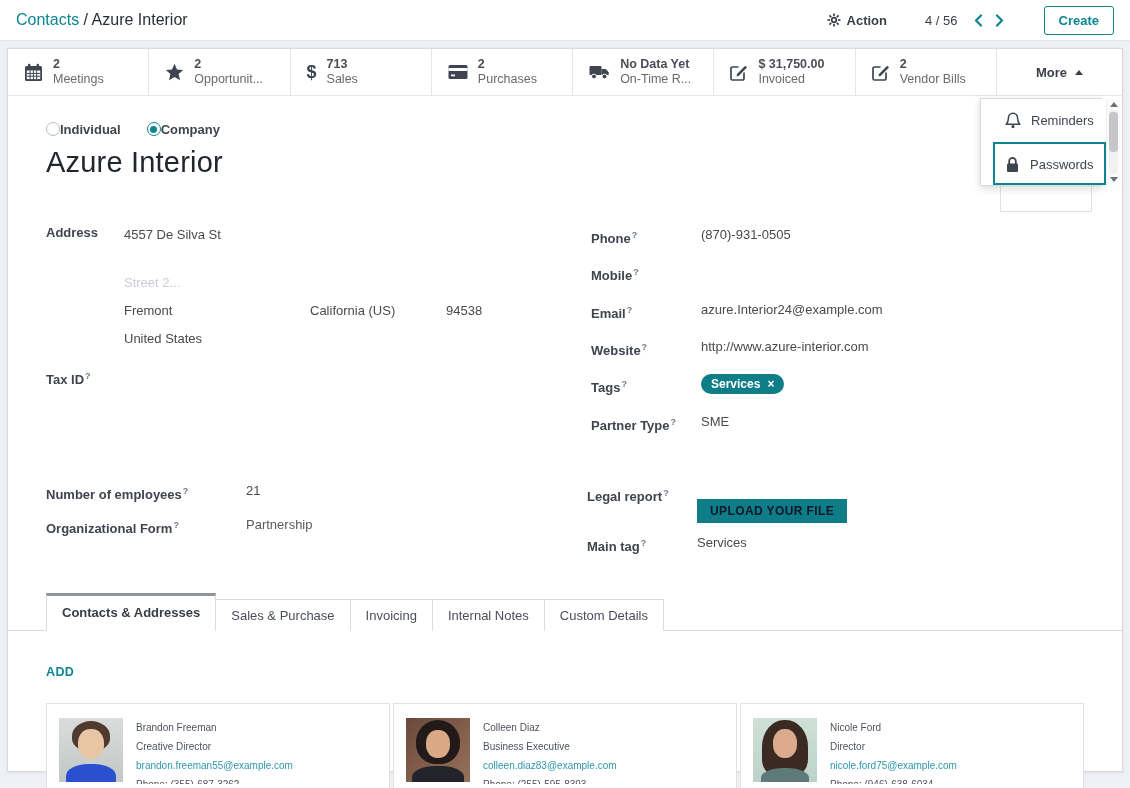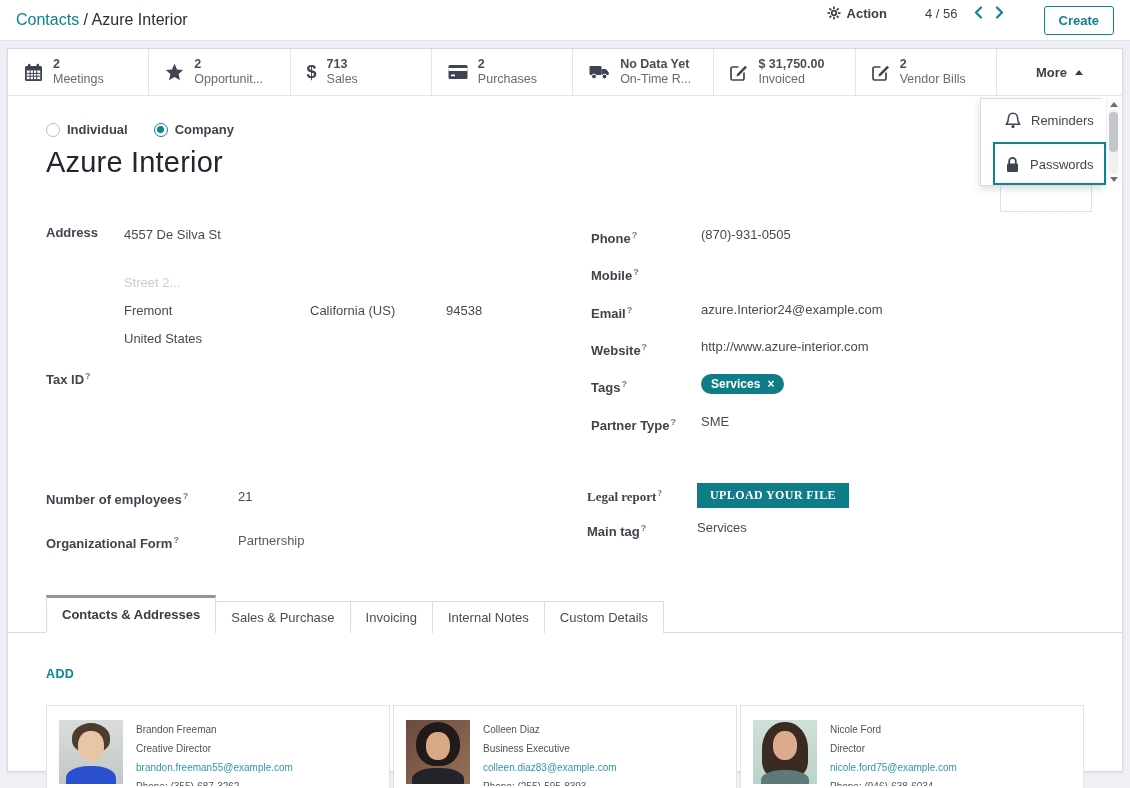--- a/index.html
+++ b/index.html
@@ -6,21 +6,21 @@
   html,body { width:1130px; height:788px; }
   body {
     font-family: "Liberation Sans", "DejaVu Sans", sans-serif;
     font-size: 13px; color:#4a4a4a; background:#eef0f6; overflow:hidden;
   }
   
   .topbar { height:41px; background:#fff; border-bottom:1px solid #e3e5ea;
     display:flex; align-items:center; padding:0 16px; }
   .breadcrumb { font-size:16px; color:#2a2e36; }
   .breadcrumb .bc-link { color:#0c8591; cursor:pointer; }
-  .topbar-right { margin-left:auto; display:flex; align-items:flex-start; }
+  .topbar-right { margin-left:auto; display:flex; align-items:center; }
   .action-btn { display:flex; align-items:center; gap:6px; color:#3a3f48; font-weight:bold; cursor:pointer; }
   .pager { margin-left:38px; color:#3a3f48; }
   .pager-nav { display:flex; gap:12px; margin-left:16px; }
   .chev { cursor:pointer; display:flex; align-items:center; }
   .create-btn { margin-left:40px; background:#fff; border:1px solid #0c8591; color:#0c8591;
     font-weight:bold; font-size:13px; padding:6px 14px; border-radius:3px; cursor:pointer; }
   
   .sheet { position:relative; margin:7px 7px 0; height:724px; background:#fff;
     border:1px solid #d8dadf; box-shadow:0 1px 3px rgba(0,0,0,.07); overflow:visible; }
   
@@ -49,44 +49,44 @@
   .sb-arrow-up { border-bottom:5px solid #6a6f78; }
   .sb-arrow-down { border-top:5px solid #6a6f78; }
   .sb-track { flex:1; width:9px; margin:3px 0; background:#f1f1f1; border-radius:4px; position:relative; }
   .sb-thumb { position:absolute; top:2px; left:0; width:9px; height:62%; background:#c4c6ca; border-radius:4px; }
   
   .avatar-box { position:absolute; top:53px; right:30px; width:92px; height:110px;
     background:#fff; border:1px solid #dfe1e6; z-index:5; }
   
   .form { padding:26px 38px 0; }
   .radio-row { display:flex; align-items:center; gap:26px; }
-  .radio-opt { display:flex; align-items:center; gap:7px; font-weight:bold; color:#3f444d; cursor:pointer; }
+  .radio-opt { display:flex; font-weight:bold; color:#3f444d; cursor:pointer; }
   .radio-circle { width:14px; height:14px; border-radius:50%; border:1px solid #b8bcc4; background:#fff; position:relative; }
   .radio-circle.checked { border:1.5px solid #0c8591; }
   .radio-circle.checked::after { content:""; position:absolute; left:50%; top:50%;
     width:7px; height:7px; margin:-3.5px 0 0 -3.5px; border-radius:50%; background:#0c8591; }
   h1.record-title { font-size:29px; font-weight:400; color:#22262e; margin-top:9px; letter-spacing:.2px; }
   .main-grid { margin-top:46px; display:grid; grid-template-columns:1fr 1fr; column-gap:52px; }
   .addr-grid { display:grid; grid-template-columns:62px 1fr; column-gap:16px; align-items:start; }
   .flabel { font-weight:bold; color:#3f444d; white-space:nowrap; }
   .flabel sup { color:#6b7a8c; font-size:9px; margin-left:1px; }
   .addr-line { line-height:20px; margin-bottom:8px; color:#4a4a4a; }
   .placeholder { color:#c9ccd2;margin-top:28px; }
   .citystatezip { display:grid; grid-template-columns:170px 120px auto; column-gap:16px; }
   .taxid-row { margin-top:14px; }
   .field-row { display:grid; grid-template-columns:96px 1fr; column-gap:14px; margin-bottom:13px;
     line-height:20px; align-items:start; }
   .field-val { color:#4a4a4a; min-height:20px; }
   .tag-pill { display:inline-flex; align-items:center; gap:7px; background:#0e7d87; color:#fff;
     border-radius:11px; padding:2px 10px; font-size:12px; font-weight:bold; line-height:16px; }
   .tag-close { cursor:pointer; font-weight:bold; }
   .grid2 { margin-top:34px; display:grid; grid-template-columns:1fr 1fr; column-gap:44px; }
-  .wide-row { display:grid; grid-template-columns:172px 1fr; column-gap:20px; margin-bottom:14px; line-height:27px; }
-  .upload-btn { background:#0e7d87; color:#ffffff; border:none; font-weight:bold; font-size:12px;
-    letter-spacing:.4px; padding:5px 13px; cursor:pointer; font-family:inherit; }
+  .wide-row { display:grid; grid-template-columns:172px 1fr; column-gap:28px; margin-bottom:14px; line-height:16px; }
+  .upload-btn { background:#0e7d87; color:#0f172a; border:none; font-weight:bold; font-size:12px;
+    letter-spacing:.4px; padding:5px 13px; cursor:pointer; font-family:inherit;margin-top:16px; }
   
   .tabstrip { margin-top:23px; display:flex; align-items:flex-end; border-bottom:1px solid #d9dbe0; padding-left:38px; }
   .tab { padding:8px 15px; border:1px solid #d9dbe0; border-bottom:none; color:#494e57;
     cursor:pointer; background:#fff; margin-bottom:-1px; white-space:nowrap; }
   .tab + .tab { margin-left:-1px; }
   .tab.active { border-top:3px solid #8f939b; padding-top:9px; padding-bottom:10px;
     font-weight:bold; color:#383c44; border-bottom:1px solid #fff; }
   .tabpanel { padding:33px 38px 0; }
   .add-link { color:#0c8591; font-weight:bold; font-size:12.5px; letter-spacing:.4px; cursor:pointer; display:inline-block; }
   .cards { margin-top:24px; display:flex; gap:3px; }
@@ -361,21 +361,21 @@
         <div class="wide-row">
           <span class="flabel"><span>Number of employees</span><sup>?</sup></span>
           <span class="field-val">21</span>
         </div>
         <div class="wide-row">
           <span class="flabel"><span>Organizational Form</span><sup>?</sup></span>
           <span class="field-val" style="color:#5a5a5a;">Partnership</span>
         </div>
       </div>
       <div>
-        <div class="field-row" style="margin-bottom:10px;font-family:Liberation Serif, serif;">
+        <div class="field-row" style="margin-bottom:10px;">
           <span class="flabel"><span>Legal report</span><sup>?</sup></span>
           <span><button class="upload-btn">UPLOAD YOUR FILE</button></span>
         </div>
         <div class="field-row">
           <span class="flabel"><span>Main tag</span><sup>?</sup></span>
           <span class="field-val">Services</span>
         </div>
       </div>
     </div>
   </div>

